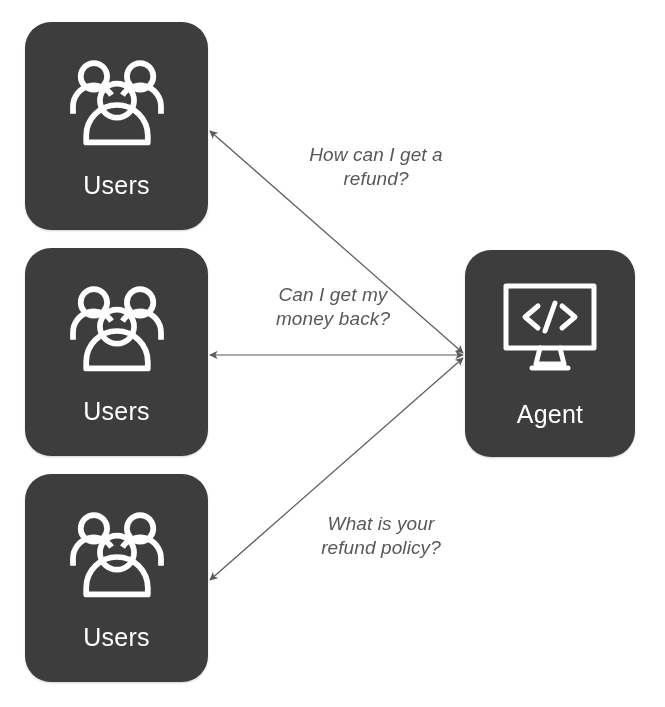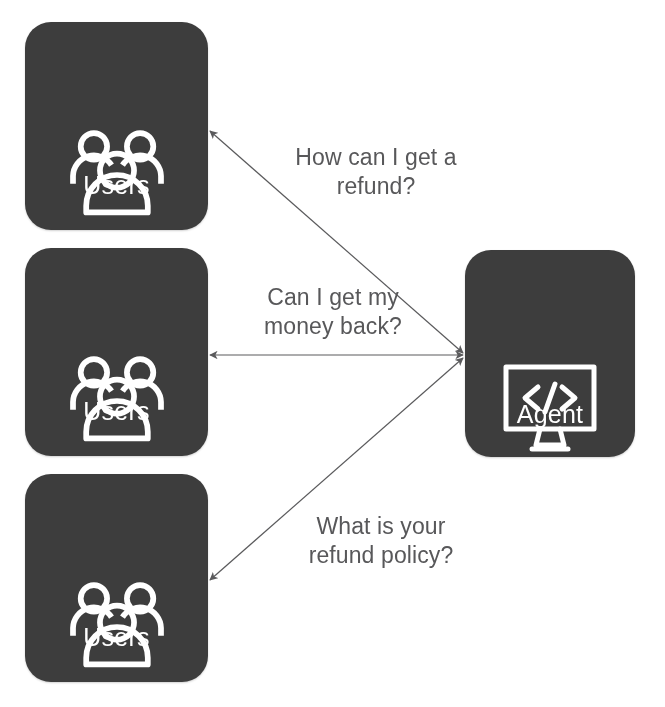--- a/index.html
+++ b/index.html
@@ -30,21 +30,21 @@
     pointer-events: none;
   }
   .node {
     position: absolute;
     background: #3d3d3d;
     border-radius: 26px;
     box-sizing: border-box;
     display: flex;
     flex-direction: column;
     align-items: center;
-    justify-content: flex-end;
+    justify-content: flex-start;
     box-shadow: 0 1px 2px rgba(0,0,0,0.18);
   }
   .node-icon {
     margin-top: 28px;
     width: 110px;
     height: 110px;
     display: block;
   }
   .node-label {
     color: #ffffff;
@@ -63,21 +63,22 @@
   #node-users-3 { left: 25px; top: 474px; width: 183px; height: 208px; }
   #node-agent   { left: 465px; top: 250px; width: 170px; height: 207px; }
 
   #node-agent .node-icon { margin-top: 30px; width: 104px; height: 96px; }
   #node-agent .node-label { bottom: 30px; }
 
   .edge-label {
     position: absolute;
     color: #58585a;
     font-family: "Liberation Sans", sans-serif;
-    font-size: 23px;
+    font-style: italic;
+    font-size: 19px;
     line-height: 1.28;
     text-align: center;
     white-space: pre-line;
     letter-spacing: 0.1px;
   }
   #edge-label-1 { left: 276px; top: 143px; width: 200px; }
   #edge-label-2 { left: 233px; top: 283px; width: 200px; }
   #edge-label-3 { left: 281px; top: 512px; width: 200px; }
 </style>
 </head>

